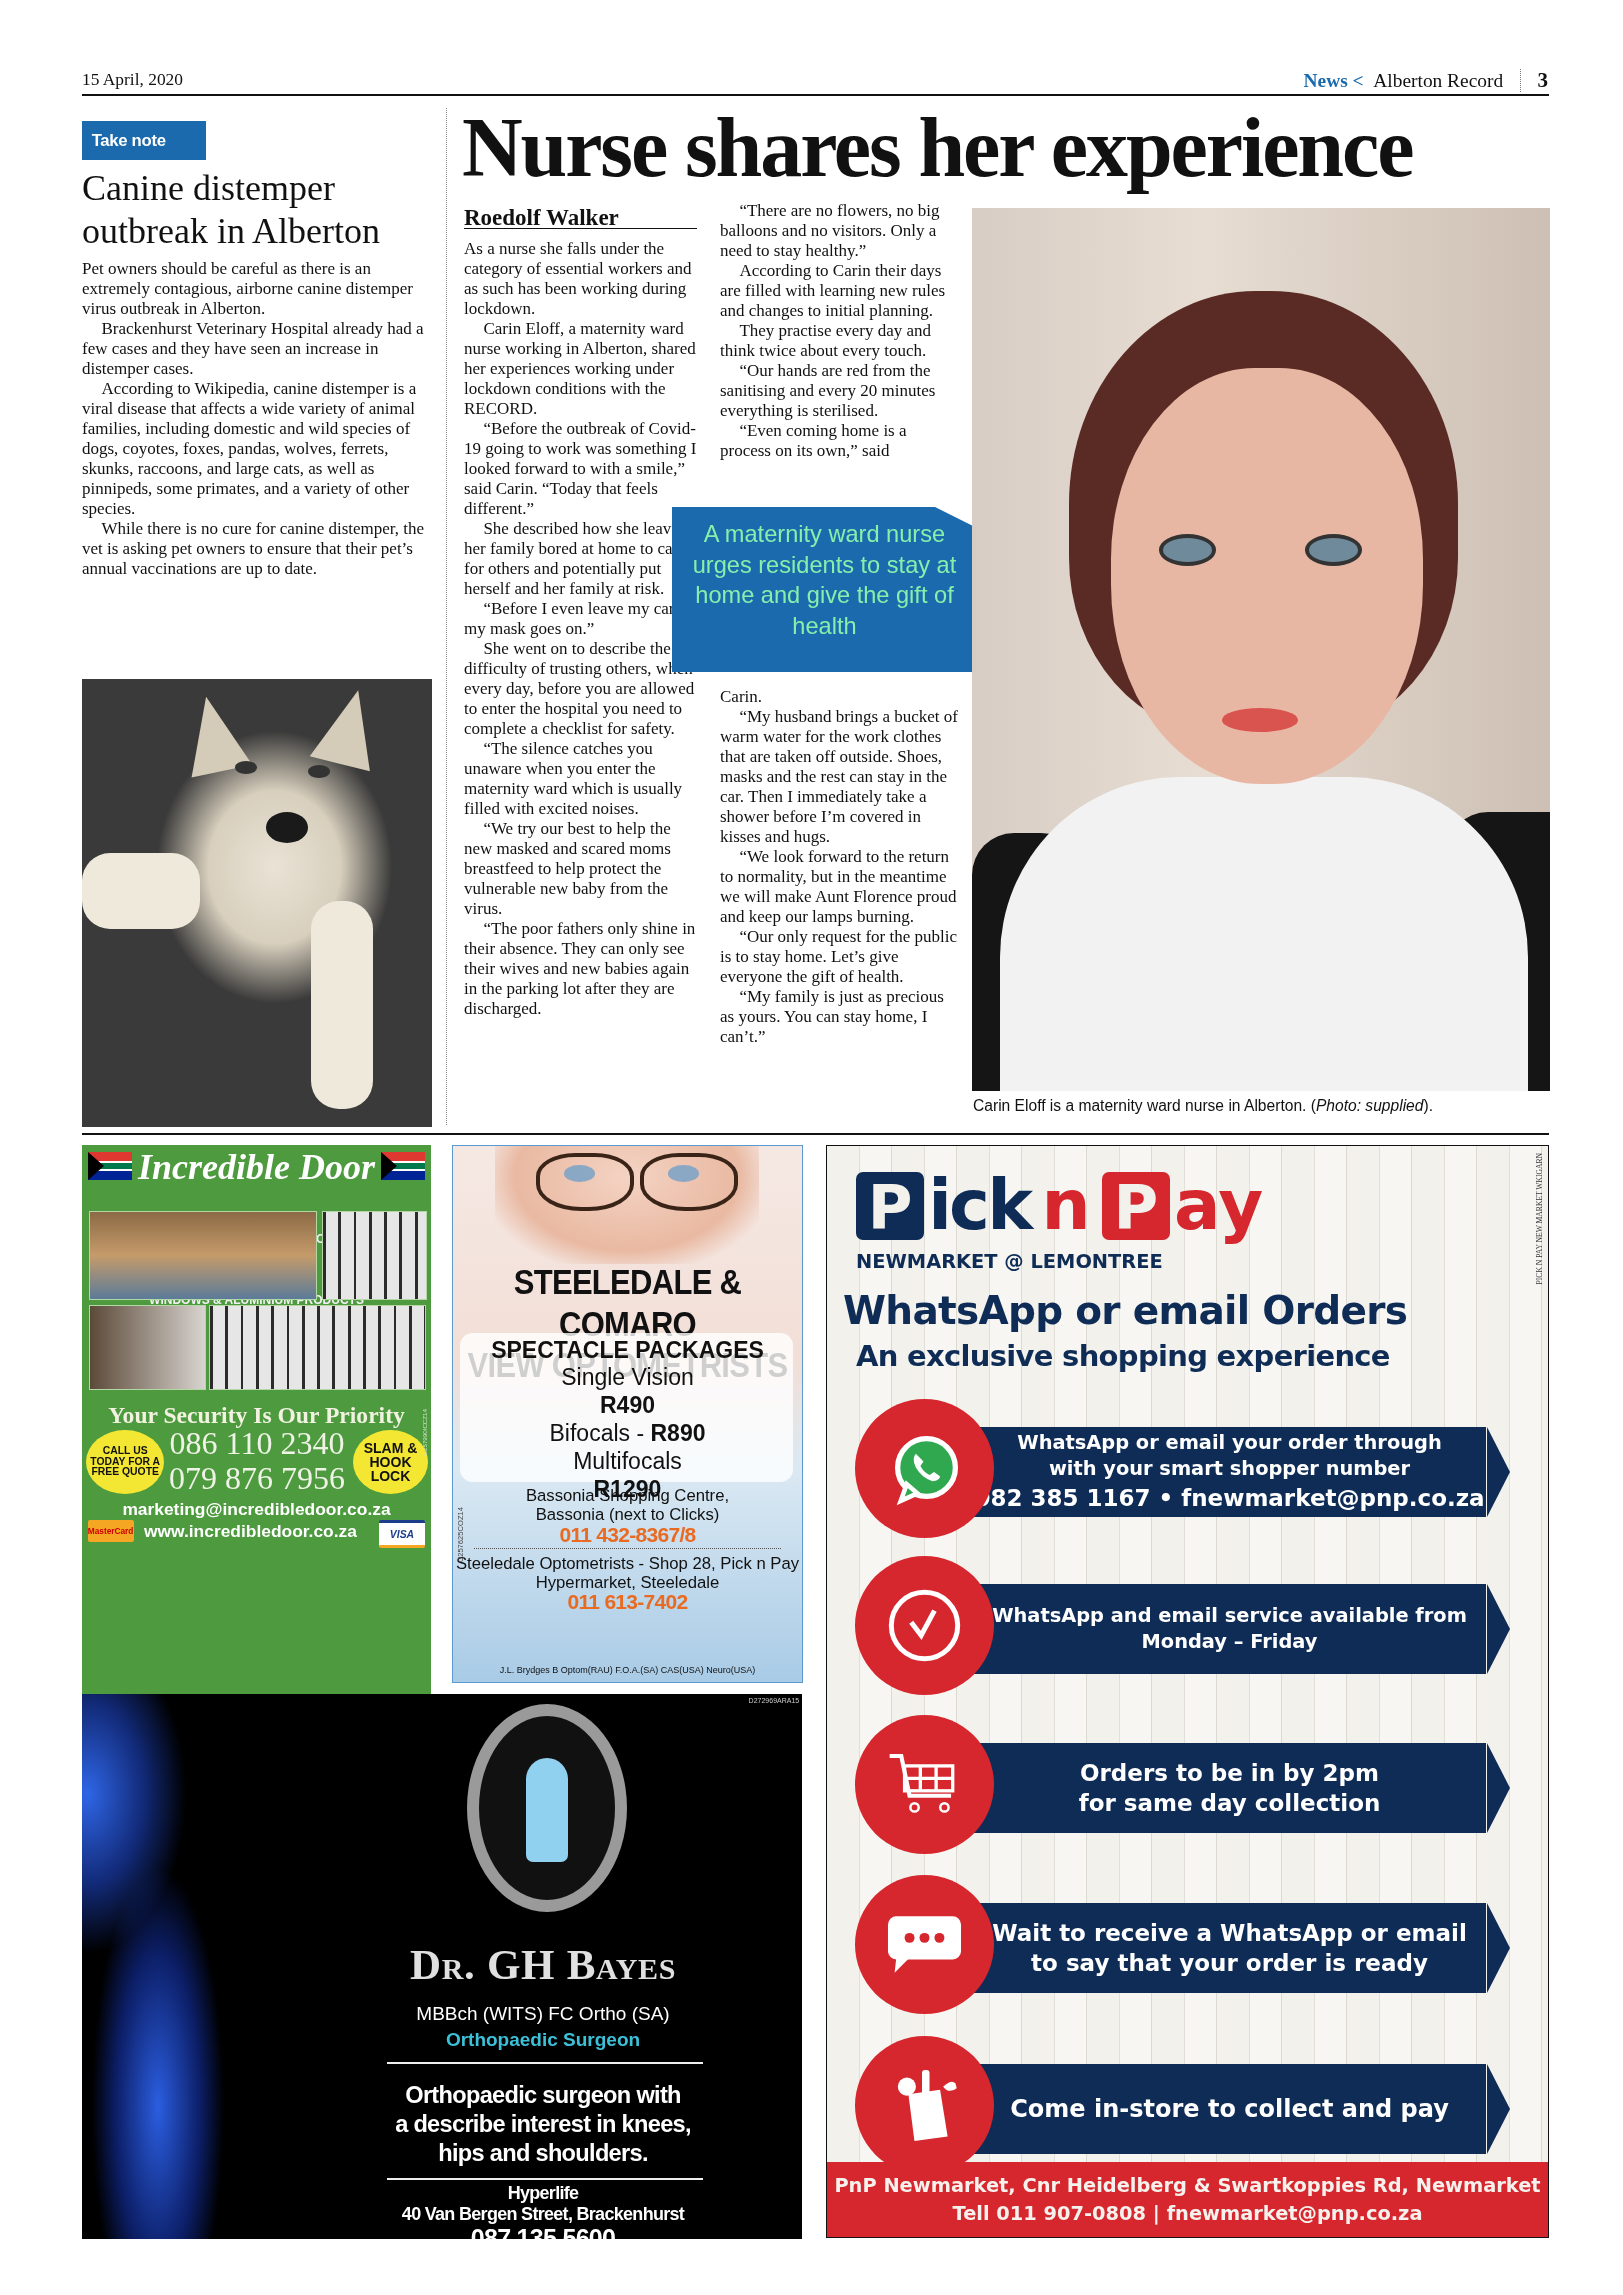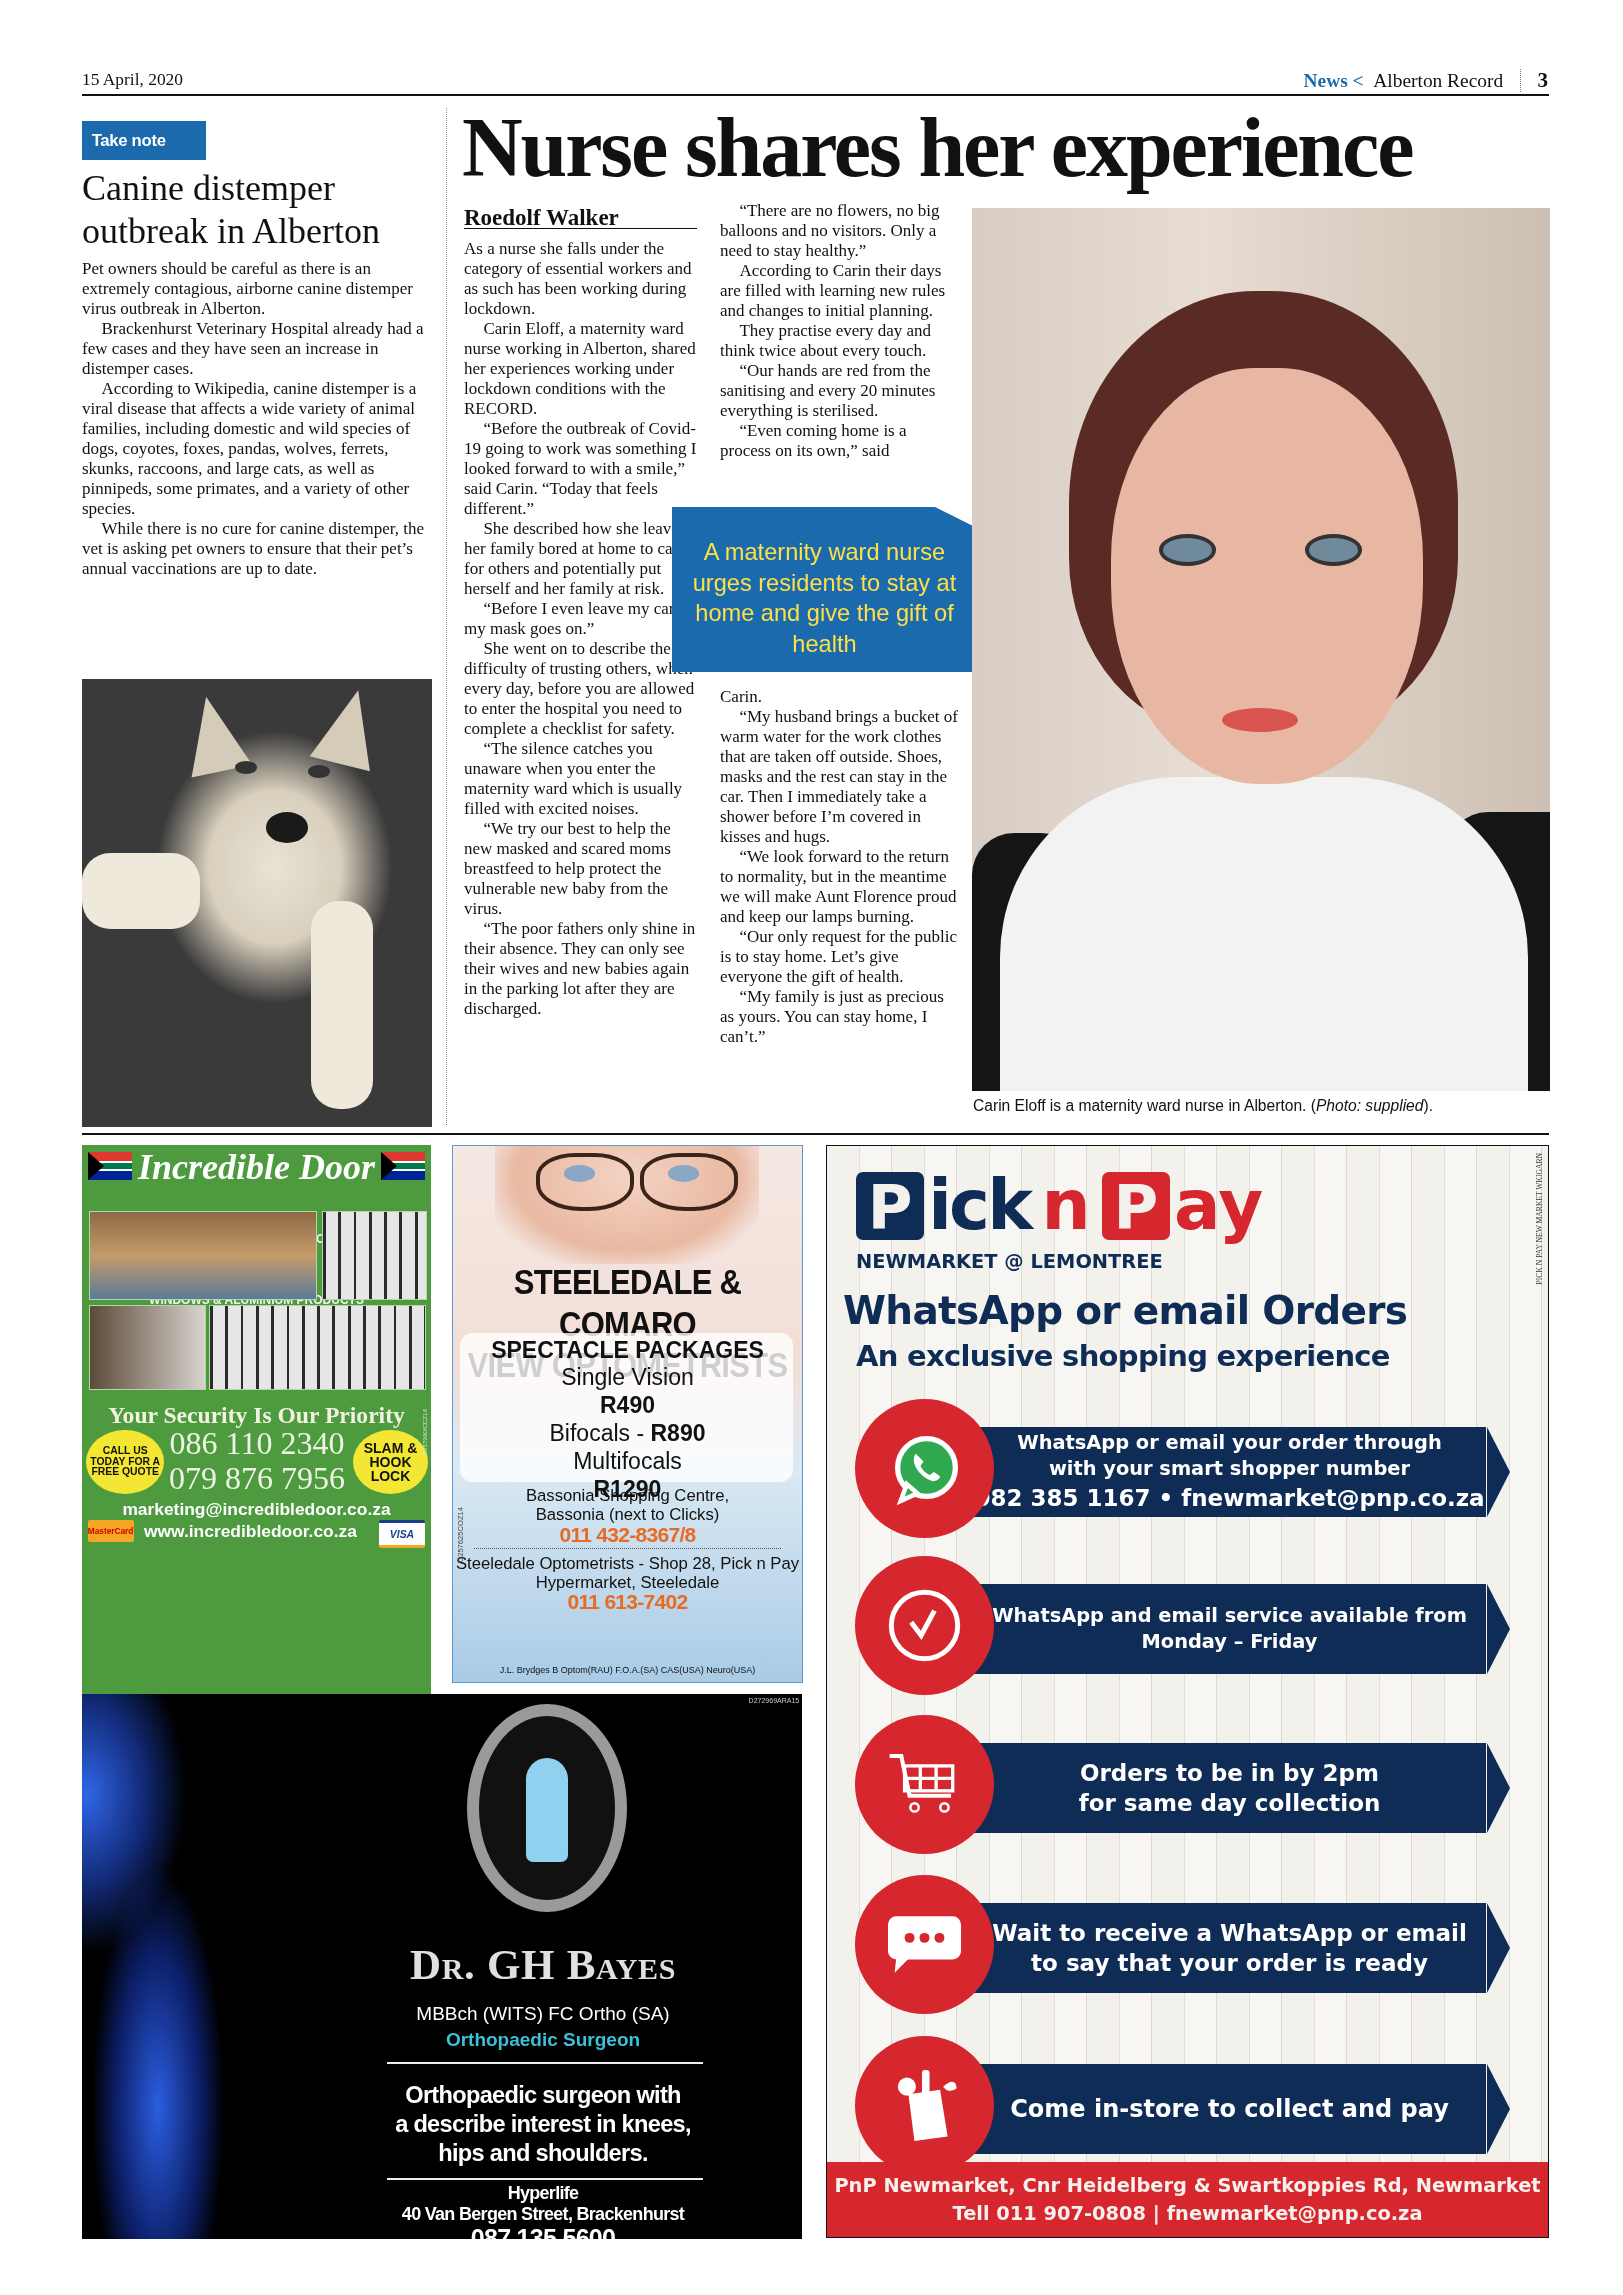--- a/index.html
+++ b/index.html
@@ -27,21 +27,21 @@
   .dog .eye{position:absolute;width:22px;height:12.5px;background:#333;border-radius:50%;}
   
   .main-head{left:462px;top:99px;width:1090px;font-family:"Liberation Serif",serif;font-weight:bold;font-size:84px;line-height:97px;letter-spacing:-2.1px;transform:scaleX(1.0);white-space:nowrap;}
   .byline{left:464px;top:205px;font-size:23px;font-weight:bold;}
   .byline-rule{left:464px;top:228px;width:233px;height:1.4px;background:#111;}
   .col{font-size:17px;line-height:20px;}
   .col2{left:464px;top:239px;width:236px;}
   .col3{left:720px;top:201px;width:239px;}
   .col3b{left:720px;top:687px;width:239px;}
   
-  .pull{left:672px;top:507px;width:305px;height:165px;background:#1a6aad;color:#fde047;font-family:"Liberation Sans",sans-serif;font-size:23.6px;line-height:30.5px;text-align:center;padding-top:30px;box-sizing:border-box;}
+  .pull{left:672px;top:507px;width:305px;height:165px;background:#1a6aad;color:#86efac;font-family:"Liberation Sans",sans-serif;font-size:23.6px;line-height:30.5px;text-align:center;padding-top:12px;box-sizing:border-box;}
   .pull:after{content:"";position:absolute;right:0;top:0;border-top:21px solid #fff;border-left:42px solid transparent;}
   
   .nurse{left:972px;top:208px;width:578px;height:883px;background:linear-gradient(90deg,#d8cdc4 0%,#e7ddd3 40%,#cdbfb3 100%);overflow:hidden;}
   .nurse .body{position:absolute;left:28px;top:569px;width:528px;height:361px;background:#f2f2f2;border-radius:180px 180px 0 0;}
   .nurse .shoulder-l{position:absolute;left:0;top:625px;width:111px;height:264px;background:#151515;border-radius:42px 42px 0 0;}
   .nurse .shoulder-r{position:absolute;right:0;top:604px;width:104px;height:285px;background:#151515;border-radius:42px 0 0 0;}
   .nurse .hair{position:absolute;left:97px;top:83px;width:389px;height:444px;background:#5a2a24;border-radius:48% 48% 40% 40%;}
   .nurse .face{position:absolute;left:139px;top:160px;width:312px;height:416px;background:#e8b7a3;border-radius:46% 46% 48% 48%;}
   .nurse .eye{position:absolute;width:49px;height:23.6px;background:#6f8a9a;border-radius:50%;border:4.2px solid #333;}
   .nurse .lips{position:absolute;left:250px;top:500px;width:76px;height:23.6px;background:#d9534f;border-radius:50%;}

